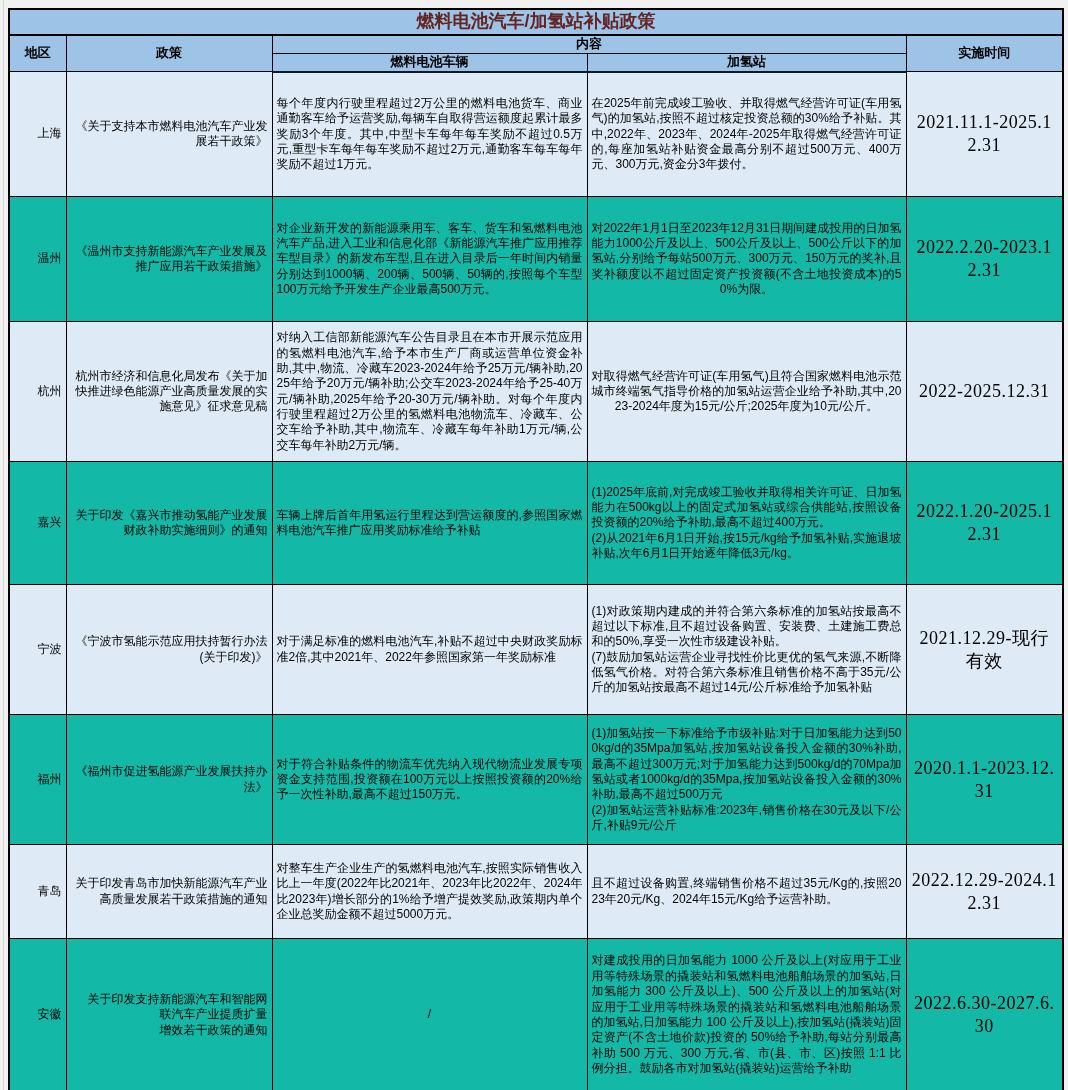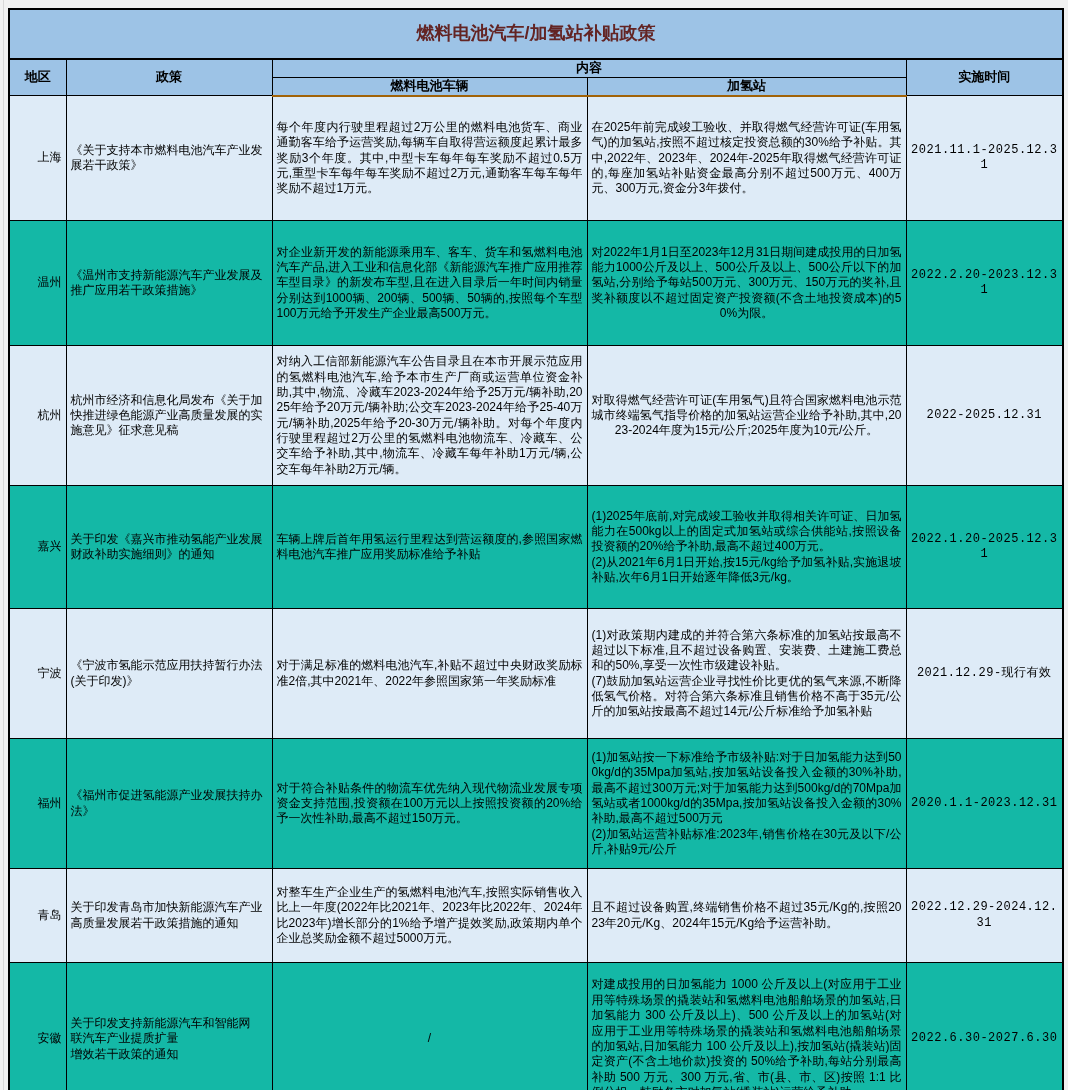--- a/index.html
+++ b/index.html
@@ -30,40 +30,40 @@
   
   col.c-region{width:57px;}
   col.c-policy{width:206px;}
   col.c-vehicle{width:315px;}
   col.c-station{width:319px;}
   col.c-period{width:157px;}
   
   .title-cell{
     background:#9DC3E6;color:#632423;
     font-weight:bold;font-size:18px;text-align:center;
-    height:24px;padding:12px;border-bottom:2px solid #000;
+    height:24px;padding:0;border-bottom:2px solid #000;
   }
   .hdr td{
     background:#9DC3E6;font-weight:bold;text-align:center;
     font-size:13px;padding:0 2px;
   }
   .hdr1 td{height:16px;}
-  .hdr2 td{height:17px;border-bottom:2px solid #a16207;}
+  .hdr2 td{height:17px;border-bottom:2px solid #0f172a;}
   
   tr.blue td{background:#DEEBF7;}
   tr.gray td{background:#14b8a6;}
   .region{text-align:right;}
-  .policy{text-align:left;white-space:pre-line;}
+  .policy{text-align:right;white-space:pre-line;}
   .content{text-align:justify;white-space:pre-line;}
   .dist{text-align-last:center;}
   .center{text-align:center;text-align-last:center;}
   .period{
     text-align:center;
-    font-family:Liberation Mono, monospace;
-    font-size:12px;letter-spacing:0.5px;
+    font-family:Liberation Serif, serif;
+    font-size:18px;letter-spacing:0.5px;
   }
   
   tr.h125{height:125px;} tr.h140{height:140px;} tr.h123{height:123px;}
   tr.h130{height:130px;} tr.h94{height:94px;}  tr.h153{height:153px;}
 </style>
 </head>
 <body>
 
 <div class="sheet-edge"></div>
 

